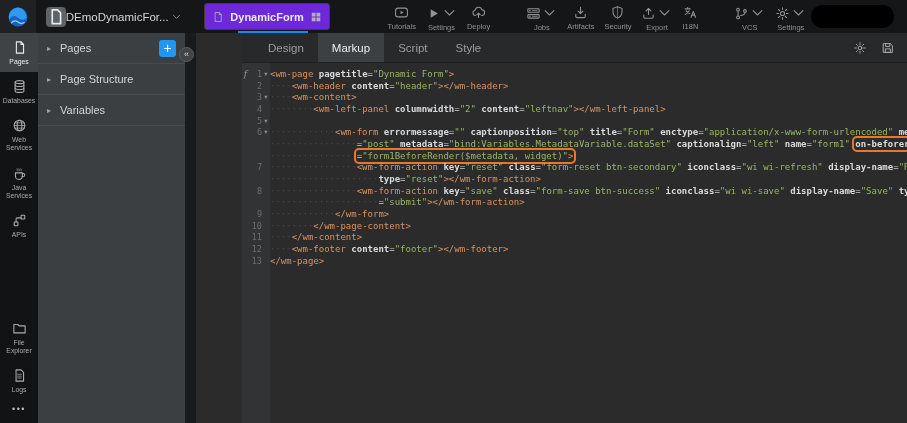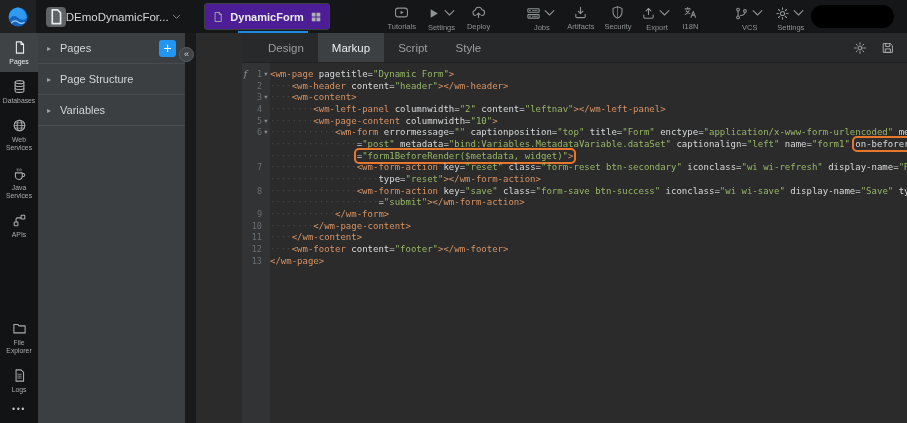--- a/index.html
+++ b/index.html
@@ -8,21 +8,21 @@
   
   .topbar{position:absolute;top:0;left:0;width:100%;height:33px;background:#151617;
           display:flex;align-items:center;z-index:5;}
   .logo-tile{width:38px;height:33px;background:#1f2122;display:flex;align-items:center;justify-content:center;cursor:pointer;}
   .logo-tile svg{width:24px;height:24px;}
   .proj{display:flex;align-items:center;margin-left:10px;cursor:pointer;}
   .proj-ic{width:20px;height:20px;border-radius:4px;background:#5f6366;display:flex;align-items:center;justify-content:center;}
   .proj-ic svg{width:13px;height:13px;color:#e8eaec;}
   .proj-name{font-size:11.5px;color:#d3d6d8;}
   .caret-lg{width:11px;height:11px;color:#9da1a4;margin-left:2px;}
-  .page-tab{margin-left:22px;width:118px;height:25px;background:#4c1d95;border:1px solid #3d4042;border-radius:3px;
+  .page-tab{margin-left:22px;width:118px;height:25px;background:#6d28d9;border:1px solid #3d4042;border-radius:3px;
             display:flex;align-items:center;padding:0 7px;gap:6px;cursor:pointer;}
   .page-tab .icn{width:12px;height:12px;color:#aeb2b4;}
   .page-tab-label{flex:1;text-align:center;font-size:11px;font-weight:bold;color:#e9ebec;}
   .tab-underline{position:absolute;top:31px;left:238px;width:70px;height:2px;background:#1e88e5;}
   .tb-actions{display:flex;align-items:flex-start;margin-left:52px;}
   .tb-item{display:flex;flex-direction:column;align-items:center;padding:4px 5px 0 5px;cursor:pointer;position:relative;}
   .tb-item.gap{margin-left:26px;}
   .tb-iconrow{display:flex;align-items:flex-end;}
   .tb-item .icn{width:15px;height:15px;color:#8f9496;}
   .tb-caret{width:7px;height:7px;color:#8f9496;margin-left:1px;margin-bottom:1px;}
@@ -54,21 +54,21 @@
   .ed-head-icons{margin-left:auto;display:flex;gap:14px;align-items:center;}
   .ed-head-icons .icn{width:14px;height:14px;color:#a6aaac;cursor:pointer;}
   .code-pane{flex:1;background:linear-gradient(90deg,#313335 0,#313335 28px,#2b2b2b 28px);
              padding-top:5px;overflow:hidden;cursor:text;}
   .crow{display:flex;height:11.7px;align-items:center;}
   .gmark{width:7px;flex:none;font-family:"DejaVu Serif",serif;font-style:italic;font-size:9px;color:#96999b;text-align:center;}
   .ln{width:13px;flex:none;text-align:right;font-family:"DejaVu Sans Mono",monospace;font-size:8.5px;color:#6a6e70;}
   .fold{width:8px;flex:none;font-size:6.5px;color:#8d9193;text-align:center;}
   .cline{white-space:pre;font-family:"DejaVu Sans Mono",monospace;font-size:9px;}
   .tok-t{color:#d89465;}
-  .tok-a{color:#d8dadc;font-weight:normal;}
+  .tok-a{color:#d8dadc;font-weight:bold;}
   .tok-p{color:#c9cccd;}
   .tok-v{color:#97b767;}
   .tok-w{color:#47494c;}
   .hlbox{outline:2px solid #e8772e;outline-offset:1px;border-radius:2px;}
   .icn svg{width:100%;height:100%;display:block;}
 </style>
 </head>
 <body>
 
 <div class="stage">
@@ -399,21 +399,20 @@
             <div class="crow">
               <span class="gmark"></span>
               <span class="ln">4</span>
               <span class="fold"></span>
               <span class="cline"><span class="tok-w">········</span><span class="tok-t">&lt;wm-left-panel</span><span class="tok-p"> </span><span class="tok-a">columnwidth</span><span class="tok-p">=</span><span class="tok-v">"2"</span><span class="tok-p"> </span><span class="tok-a">content</span><span class="tok-p">=</span><span class="tok-v">"leftnav"</span><span class="tok-t">&gt;&lt;/wm-left-panel&gt;</span></span>
             </div>
             <div class="crow">
               <span class="gmark"></span>
               <span class="ln">5</span>
               <span class="fold">▾</span>
-              <span class="cline"><span class="tok-w">········</span><span class="tok-t">&lt;wm-page-content</span><span class="tok-p"> </span><span class="tok-a">columnwidth</span><span class="tok-p">=</span><span class="tok-v">"10"</span><span class="tok-t">&gt;</span></span>
             </div>
             <div class="crow">
               <span class="gmark"></span>
               <span class="ln">6</span>
               <span class="fold">▾</span>
               <span class="cline"><span class="tok-w">············</span><span class="tok-t">&lt;wm-form</span><span class="tok-p"> </span><span class="tok-a">errormessage</span><span class="tok-p">=</span><span class="tok-v">""</span><span class="tok-p"> </span><span class="tok-a">captionposition</span><span class="tok-p">=</span><span class="tok-v">"top"</span><span class="tok-p"> </span><span class="tok-a">title</span><span class="tok-p">=</span><span class="tok-v">"Form"</span><span class="tok-p"> </span><span class="tok-a">enctype</span><span class="tok-p">=</span><span class="tok-v">"application/x-www-form-urlencoded"</span><span class="tok-p"> </span><span class="tok-a">method</span></span>
             </div>
             <div class="crow">
               <span class="gmark"></span>
               <span class="ln"></span>

